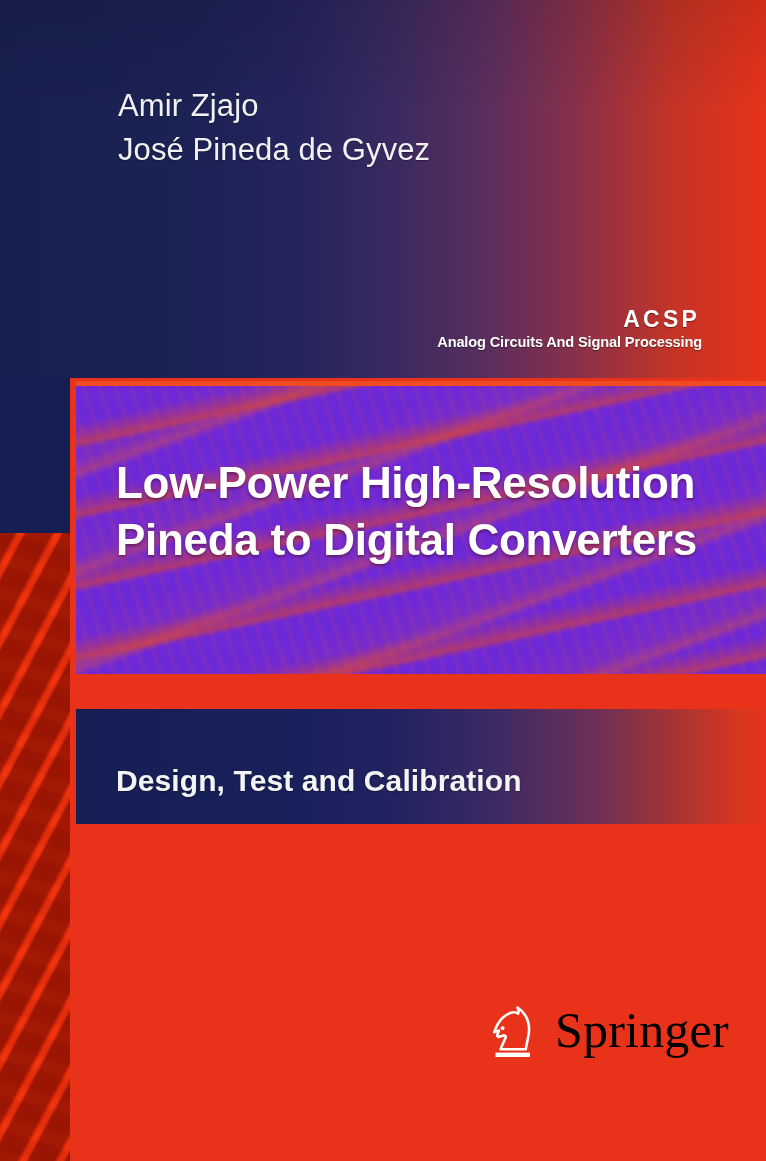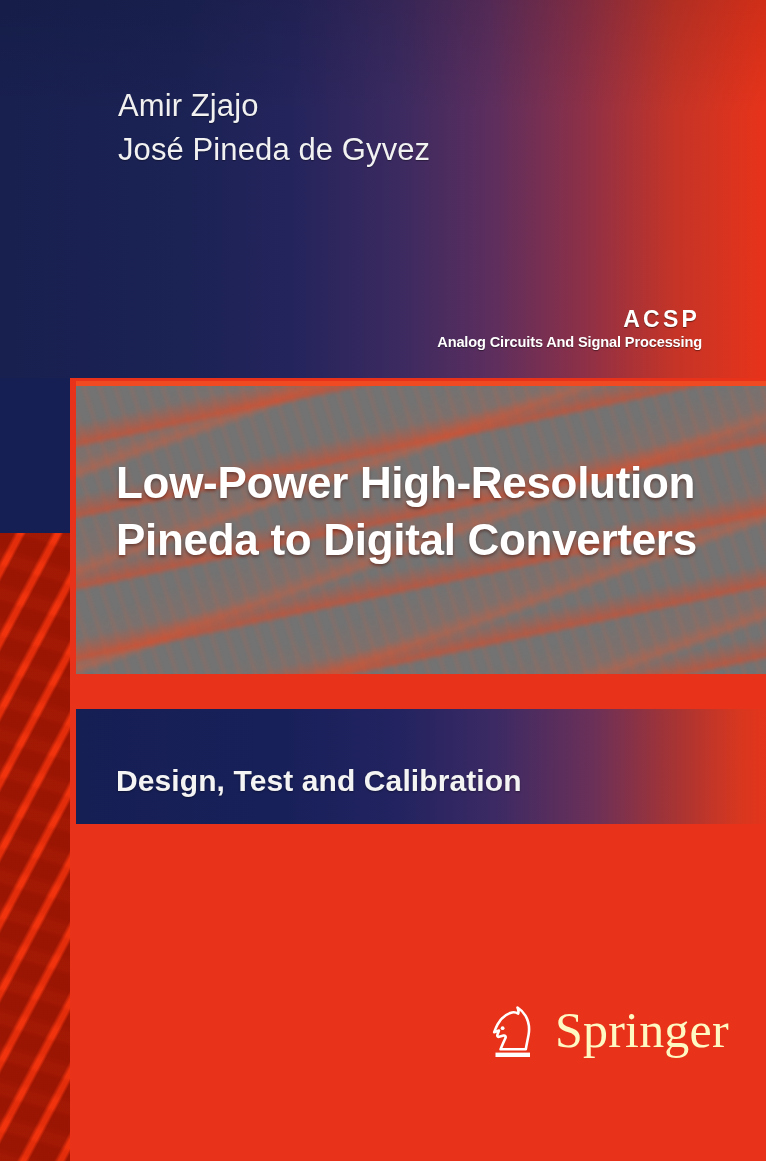--- a/index.html
+++ b/index.html
@@ -128,21 +128,21 @@
     background: #161f54;
   }
 
   
   .title-band {
     position: absolute;
     left: 76px;
     top: 381px;
     width: 690px;
     height: 293px;
-    background-color: #737373;
+    background-color: #6d28d9;
     overflow: hidden;
   }
   .title-band .tex {
     position: absolute;
     inset: -60px -80px;
     background:
       repeating-linear-gradient(
         -12deg,
         rgba(160,43,26,0.0) 0px,
         rgba(160,43,26,0.0) 18px,
@@ -245,21 +245,21 @@
     height: 58px;
     display: block;
     flex: 0 0 auto;
   }
   .springer-wordmark {
     font-family: "Liberation Serif", serif;
     font-size: 50px;
     line-height: 1;
     font-weight: 400;
     letter-spacing: 0.2px;
-    color: #fef9c3;
+    color: #000000;
     padding-bottom: 4px;
   }
 </style>
 </head>
 <body>
 
 <div id="book-cover">
 
   <div class="header-band">
 

